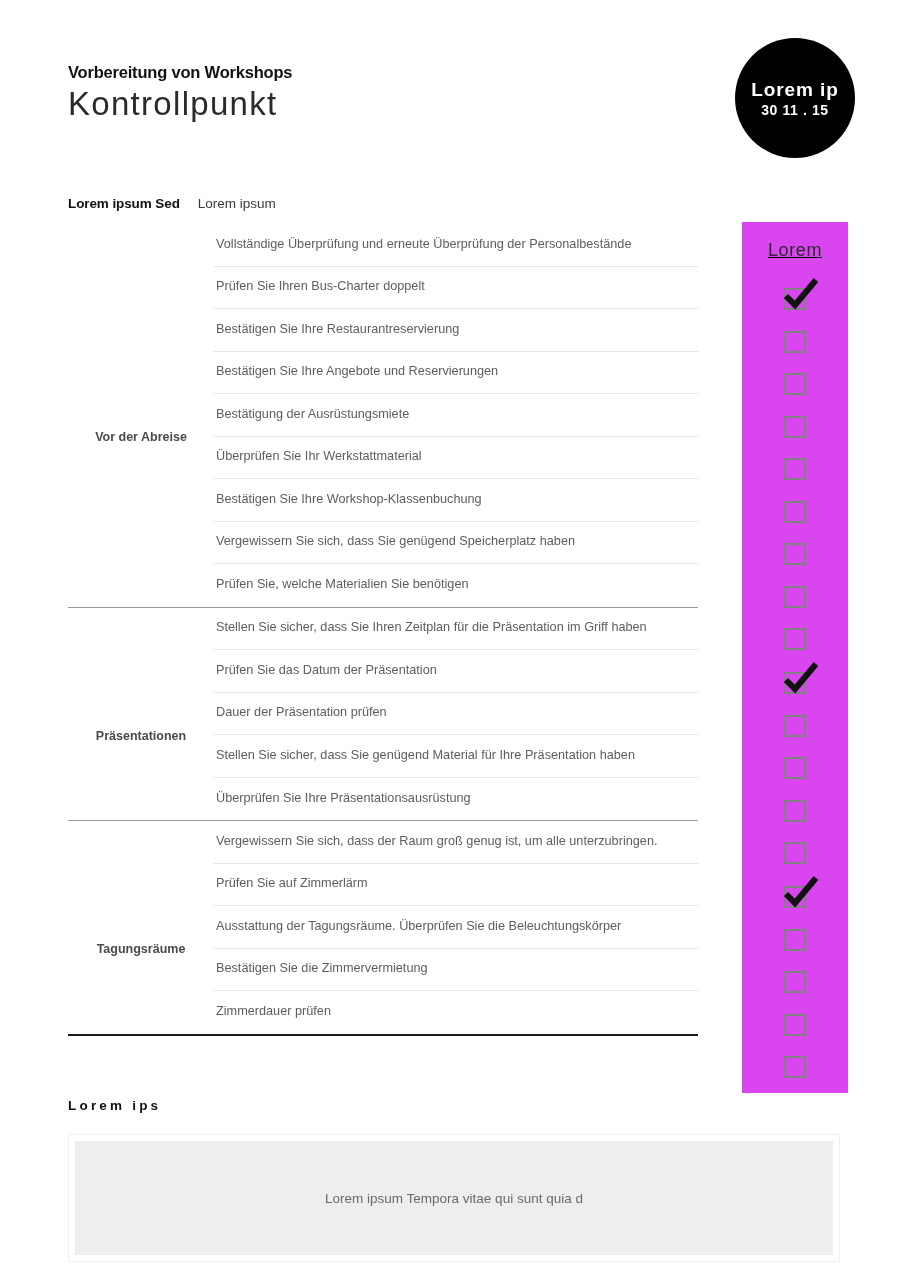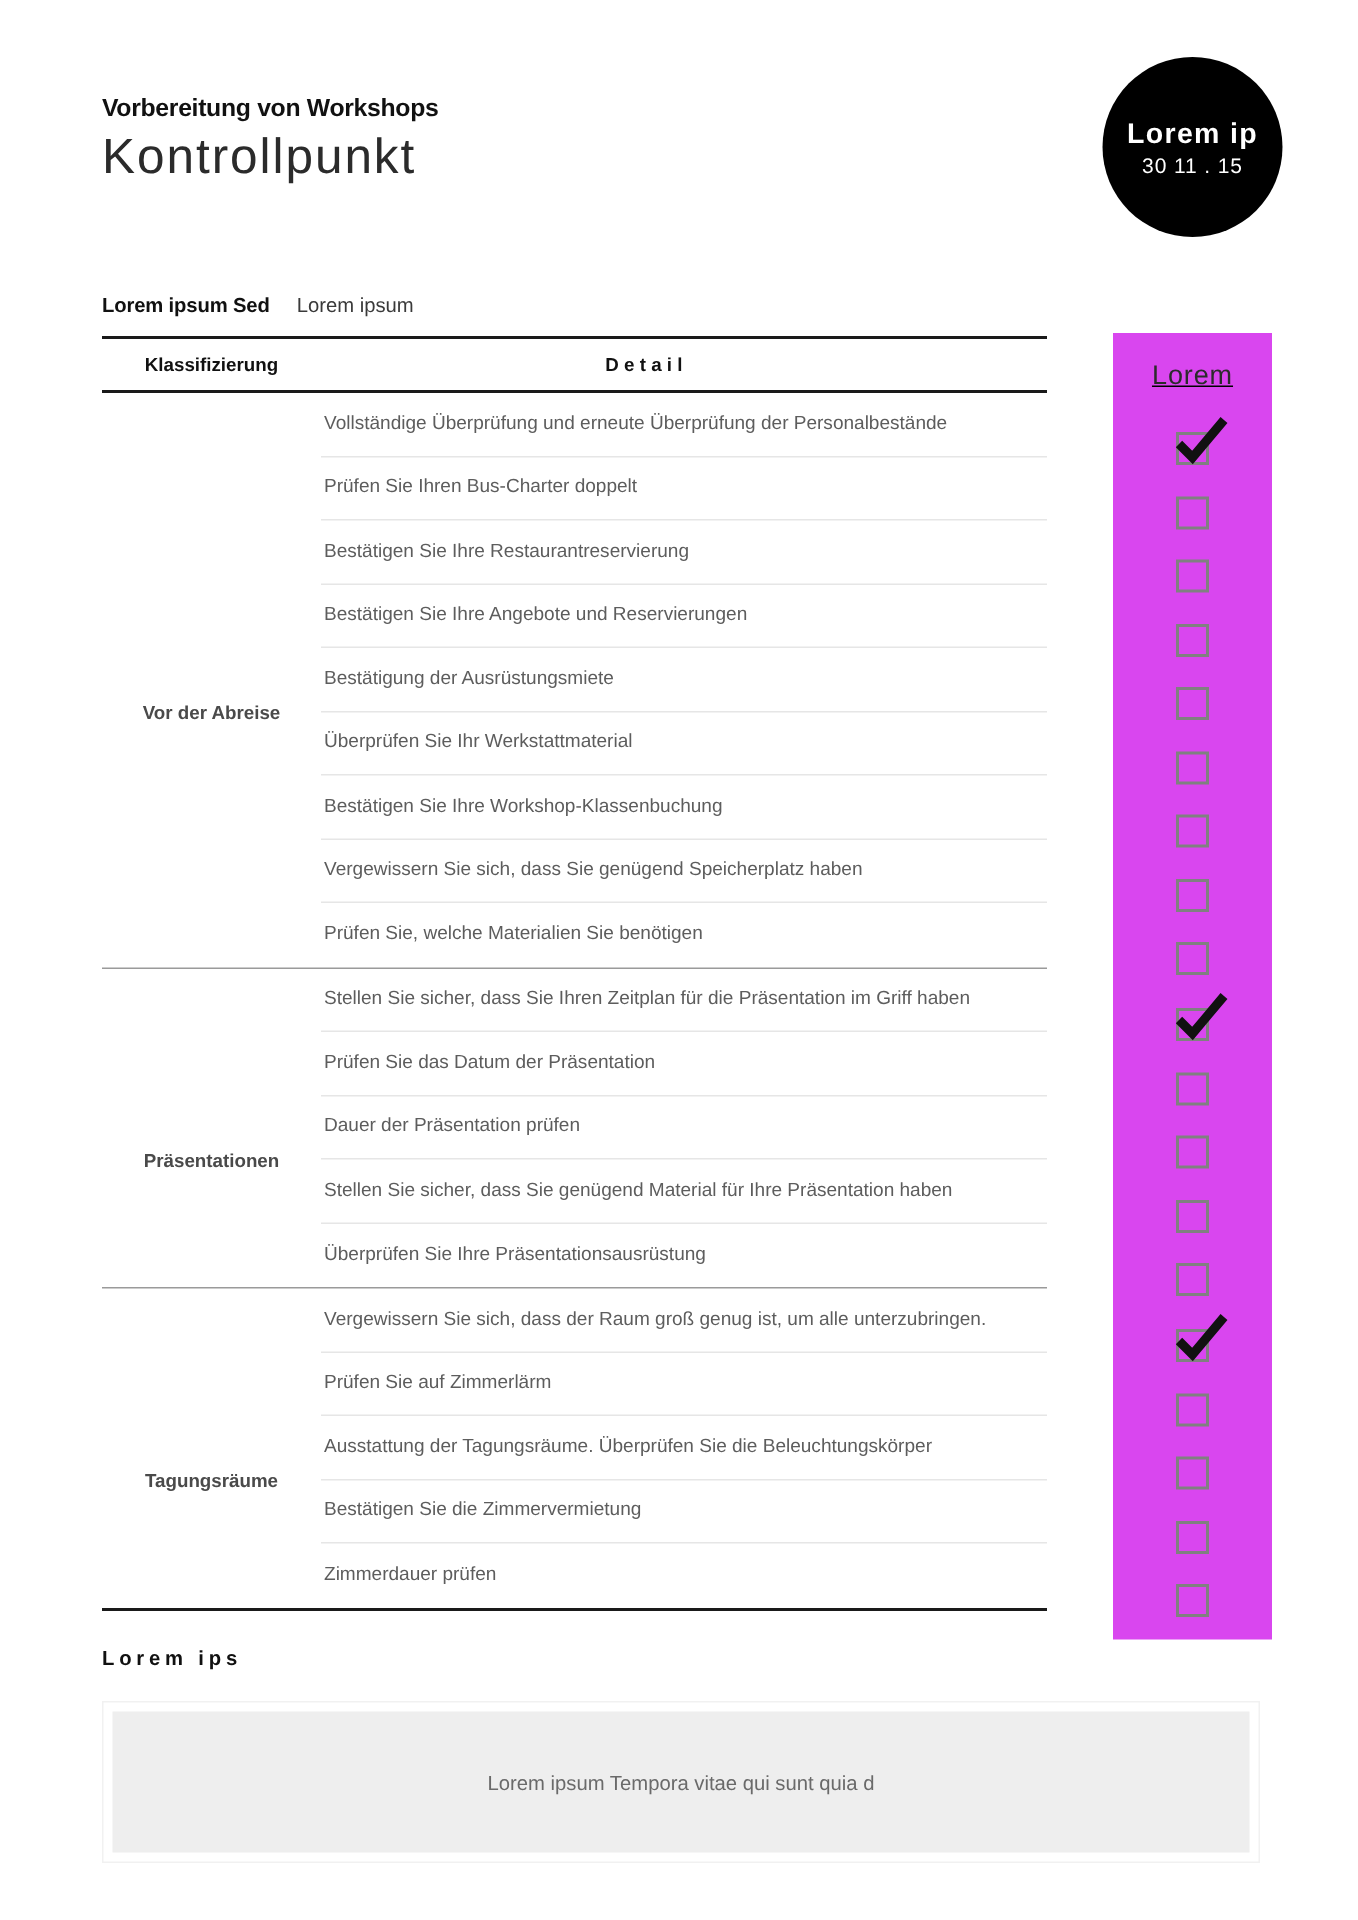--- a/index.html
+++ b/index.html
@@ -59,21 +59,21 @@
   }
   .badge-title {
     font-size: 19px;
     font-weight: bold;
     letter-spacing: 0.9px;
     line-height: 1;
   }
   .badge-date {
     margin-top: 4px;
     font-size: 14px;
-    font-weight: 400;
+    font-weight: 700;
     letter-spacing: 0.6px;
     line-height: 1;
   }
 
   
   .meta {
     position: absolute;
     left: 68px;
     top: 196px;
     width: 630px;
@@ -212,21 +212,21 @@
     font-size: 13.5px;
     font-weight: bold;
     color: #111111;
     letter-spacing: 3.2px;
   }
   .notes-outer {
     position: absolute;
     left: 68px;
     top: 1134px;
     width: 772px;
-    height: 108px;
+    height: 128px;
     border: 1px solid #f1f1f1;
     background: #ffffff;
     padding: 6px;
   }
   .notes-inner {
     width: 100%;
     height: 100%;
     background: #eeeeee;
     display: flex;
     align-items: center;
@@ -249,24 +249,20 @@
     <div class="badge-title">Lorem ip</div>
     <div class="badge-date">30 11 . 15</div>
   </div>
 
   <div class="meta">
     <div class="meta-label">Lorem ipsum Sed</div>
     <div class="meta-value">Lorem ipsum</div>
   </div>
 
   <div class="table">
-    <div class="table-head">
-      <div class="th-class">Klassifizierung</div>
-      <div class="th-detail">Detail</div>
-    </div>
     <div id="table-body">
         <div class="group">
           <div class="group-label">Vor der Abreise</div>
           <div class="group-rows">
             <div class="row">Vollständige Überprüfung und erneute Überprüfung der Personalbestände</div>
             <div class="row">Prüfen Sie Ihren Bus-Charter doppelt</div>
             <div class="row">Bestätigen Sie Ihre Restaurantreservierung</div>
             <div class="row">Bestätigen Sie Ihre Angebote und Reservierungen</div>
             <div class="row">Bestätigung der Ausrüstungsmiete</div>
             <div class="row">Überprüfen Sie Ihr Werkstattmaterial</div>

